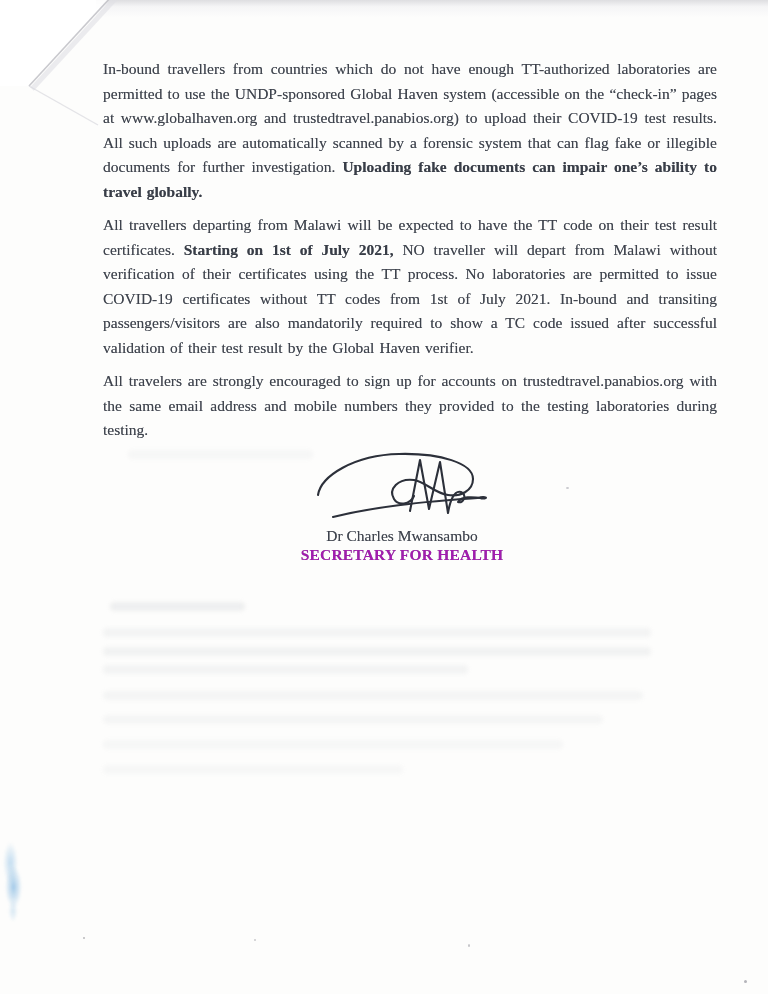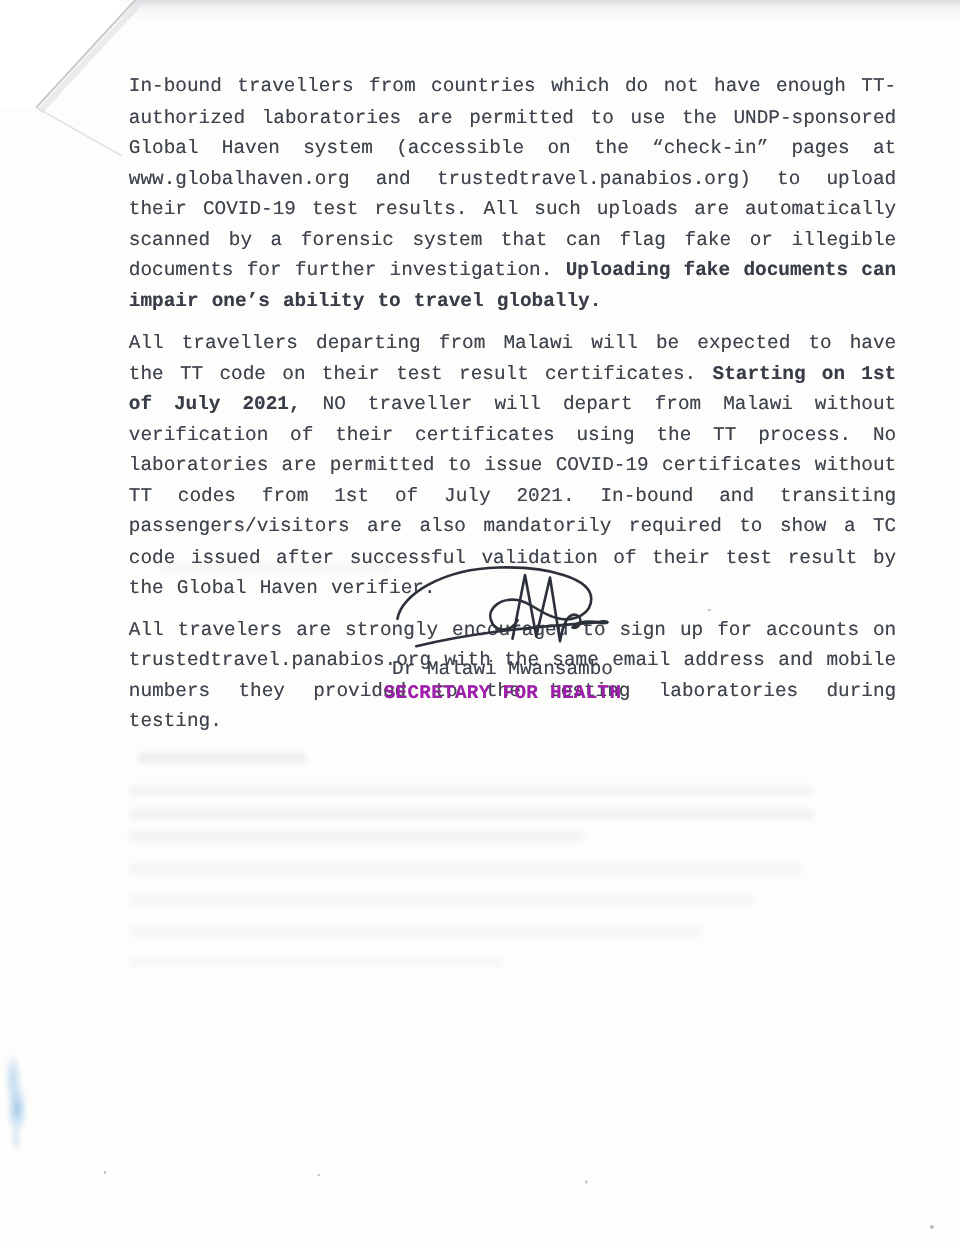--- a/index.html
+++ b/index.html
@@ -1,21 +1,21 @@
 <!DOCTYPE html>
 <html><head>
 <meta charset="utf-8">
 <style>
   html,body{margin:0;padding:0;background:#ffffff;}
   .page{
     position:relative;
     width:768px;height:994px;
     background:#fdfdfc;
     overflow:hidden;
-    font-family:Liberation Mono, monospace;
+    font-family:Liberation Serif, serif;
   }
 
   
   .top-edge{
     position:absolute;left:96px;top:0;right:0;height:22px;
     background:linear-gradient(180deg,
       rgba(196,196,202,.55) 0%,
       rgba(230,230,235,.35) 30%,
       rgba(255,255,255,0) 80%);
     pointer-events:none;
@@ -100,17 +100,17 @@
 
   <div class="signature-block">
     <svg class="signature-svg" width="180" height="76" viewBox="0 0 180 76">
       <g stroke="#2c303a" stroke-width="2.1" fill="none" stroke-linecap="round" stroke-linejoin="round">
         <path d="M 6,49 C 9,30 42,9 87,8 C 128,7 161,17 161,33 C 161,45 148,51 136,49 C 122,47 114,36 102,34 C 86,32 76,43 82,53 C 86,60 98,59 102,50"></path>
         <path d="M 98,65 L 108,14 L 117,63 L 128,16 L 136,67 C 138,55 142,44 149,46 C 155,48 152,58 146,56 C 150,50 160,51 172,52"></path>
         <path d="M 21,71 C 62,61 104,56 172,51.5"></path>
       </g>
       <ellipse cx="171" cy="51.8" rx="4" ry="1.8" fill="#2c303a"></ellipse>
     </svg>
-    <div class="sig-name">Dr Malawi Mwansambo</div>
+    <div class="sig-name">Dr Charles Mwansambo</div>
     <div class="sig-title">SECRETARY FOR HEALTH</div>
   </div>
 
 </div>
 
 </body></html>

